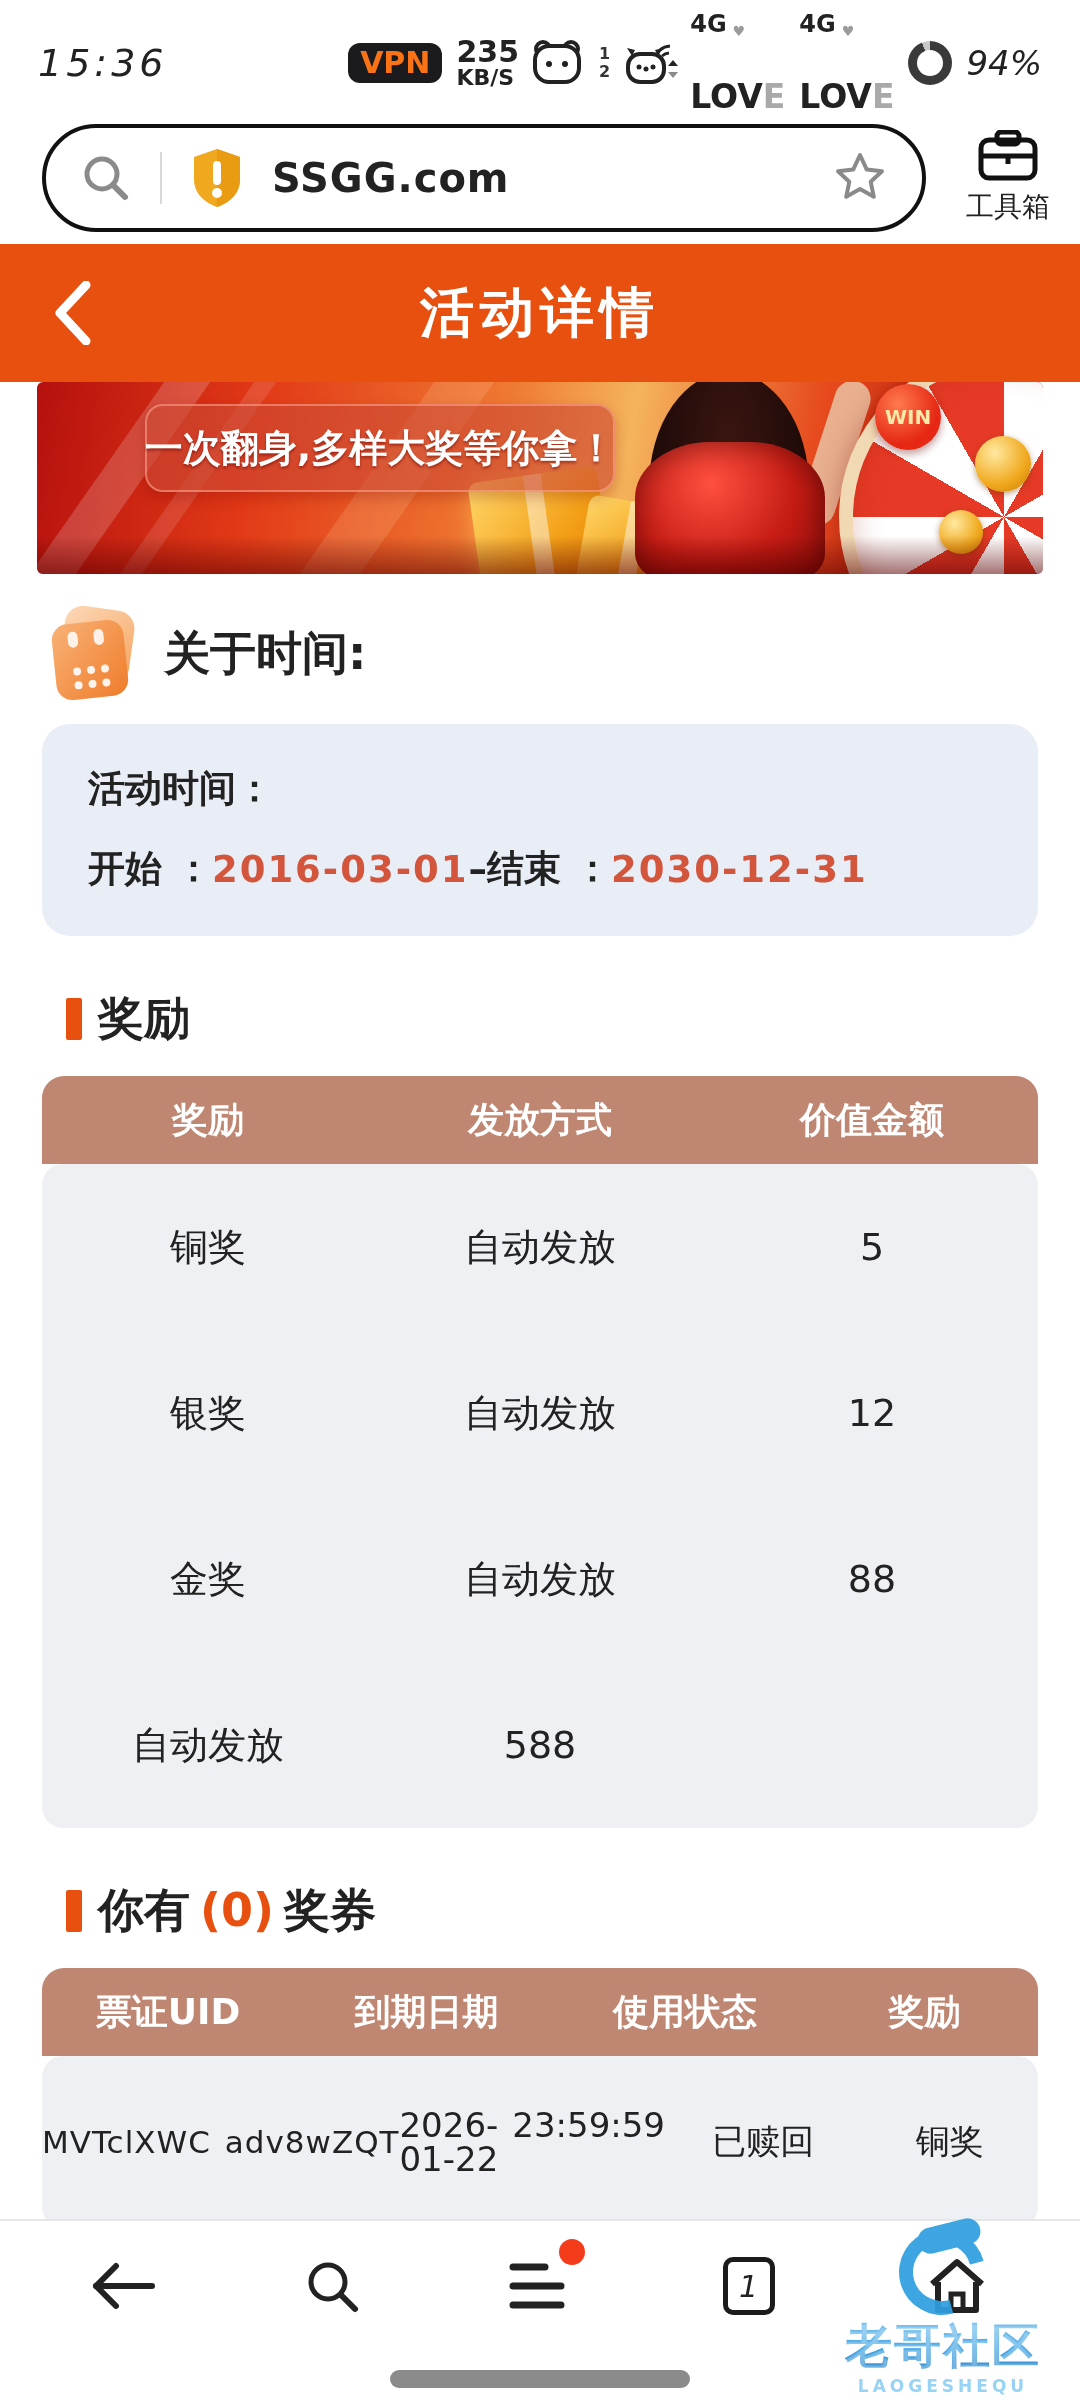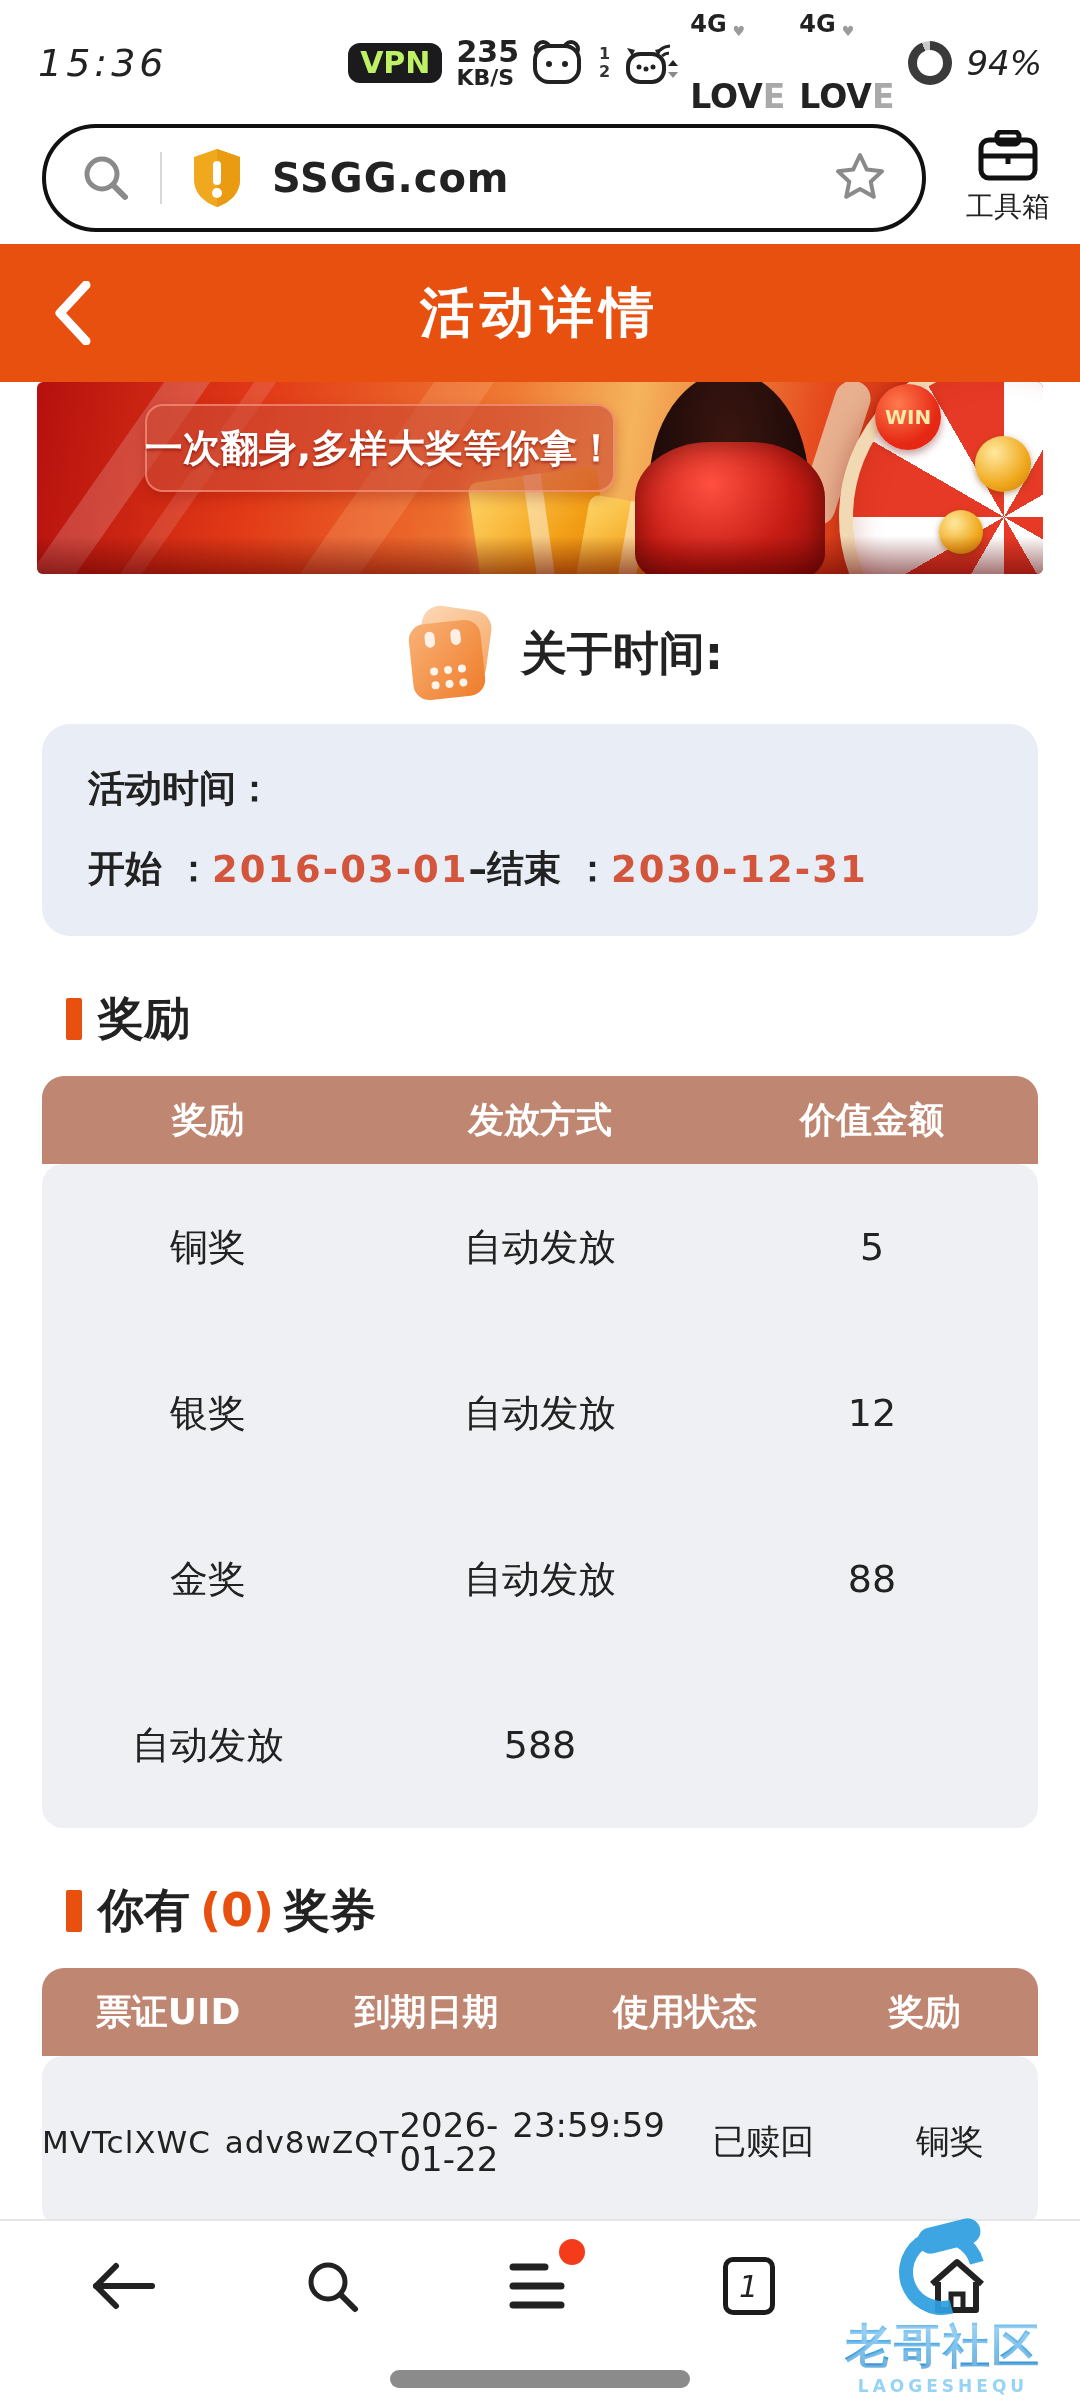--- a/index.html
+++ b/index.html
@@ -8,21 +8,21 @@
   }
   *{margin:0;padding:0;box-sizing:border-box;}
   html,body{background:#ddd;}
   body{font-family:"DejaVu Sans","Liberation Sans",sans-serif;color:var(--ink);}
   .screen{position:relative;width:1080px;height:2400px;margin:0 auto;background:#fff;overflow:hidden;}
 
   
   .statusbar{height:112px;display:flex;align-items:center;justify-content:space-between;padding:14px 38px 0 38px;}
   .sb-time{font-size:38px;font-style:italic;letter-spacing:4px;}
   .sb-right{display:flex;align-items:center;gap:14px;}
-  .vpn-badge{background:#1b1b1d;color:#bef264;font-weight:bold;font-size:30px;padding:5px 12px;border-radius:12px;line-height:1;}
+  .vpn-badge{background:#1b1b1d;color:#f97316;font-weight:bold;font-size:30px;padding:5px 12px;border-radius:12px;line-height:1;}
   .speed{display:flex;flex-direction:column;align-items:flex-start;line-height:1;font-weight:bold;}
   .speed .v{font-size:30px;} .speed .u{font-size:22px;}
   .pet{position:relative;width:52px;height:46px;}
   .pet svg{display:block;}
   .slotnums{display:flex;flex-direction:column;font-size:16px;line-height:1.1;font-weight:bold;color:#333;}
   .sim{display:flex;flex-direction:column;line-height:.9;align-items:flex-start;gap:47px;}
   .sim .top{display:flex;align-items:flex-end;gap:6px;}
   .sim .net{font-size:24px;font-weight:bold;}
   .sim .heart{font-size:14px;color:#9b9b9b;transform:translateY(2px);}
   .sim .carrier{font-size:33px;font-weight:900;letter-spacing:0;}
@@ -71,21 +71,21 @@
     box-shadow:0 0 26px rgba(120,0,0,.35), inset 0 0 30px rgba(150,30,0,.25);}
   .win-badge{position:absolute;left:838px;top:2px;width:66px;height:66px;border-radius:50%;
     background:radial-gradient(circle at 35% 30%,#ff7a4d,#e52713 65%);display:flex;align-items:center;justify-content:center;
     color:#ffe9a8;font-weight:900;font-size:20px;box-shadow:0 4px 8px rgba(100,0,0,.4);}
   .coin{position:absolute;border-radius:50%;background:radial-gradient(circle at 35% 30%,#ffe9a0,#f0a91e 60%,#c67b06);box-shadow:0 2px 6px rgba(120,60,0,.5);}
   .c1{left:938px;top:54px;width:56px;height:56px;}
   .c2{left:902px;top:128px;width:44px;height:44px;}
   .banner-vignette{position:absolute;left:0;bottom:0;width:100%;height:38px;background:linear-gradient(180deg,rgba(90,0,0,0),rgba(90,0,0,.55));}
 
   
-  .time-heading{display:flex;align-items:center;gap:24px;margin:28px 0 0 52px;height:104px;justify-content:center;}
+  .time-heading{display:flex;align-items:center;gap:24px;margin:28px 0 0 52px;height:104px;}
   .cal-icon{position:relative;width:88px;height:96px;}
   .cal-back{position:absolute;left:10px;top:2px;width:70px;height:74px;border-radius:18px;background:linear-gradient(135deg,#fcd9b8,#f6a35c);transform:rotate(8deg);}
   .cal-front{position:absolute;left:2px;top:16px;width:72px;height:76px;border-radius:16px;background:linear-gradient(135deg,#f9b277,#ef7c2a);transform:rotate(-6deg);
     display:flex;align-items:flex-end;justify-content:center;padding-bottom:10px;}
   .cal-front::before{content:"";position:absolute;top:8px;left:16px;width:10px;height:16px;border-radius:5px;background:rgba(255,255,255,.85);box-shadow:26px 0 0 rgba(255,255,255,.85);}
   .cal-dots{display:grid;grid-template-columns:repeat(3,8px);grid-gap:6px;}
   .cal-dots i{width:8px;height:8px;border-radius:50%;background:rgba(255,255,255,.9);}
   .time-heading-text{font-size:46px;font-weight:600;}
 
   .info-box{margin:18px 42px 0 42px;background:var(--infobox);border-radius:28px;padding:40px 46px 42px 46px;}

